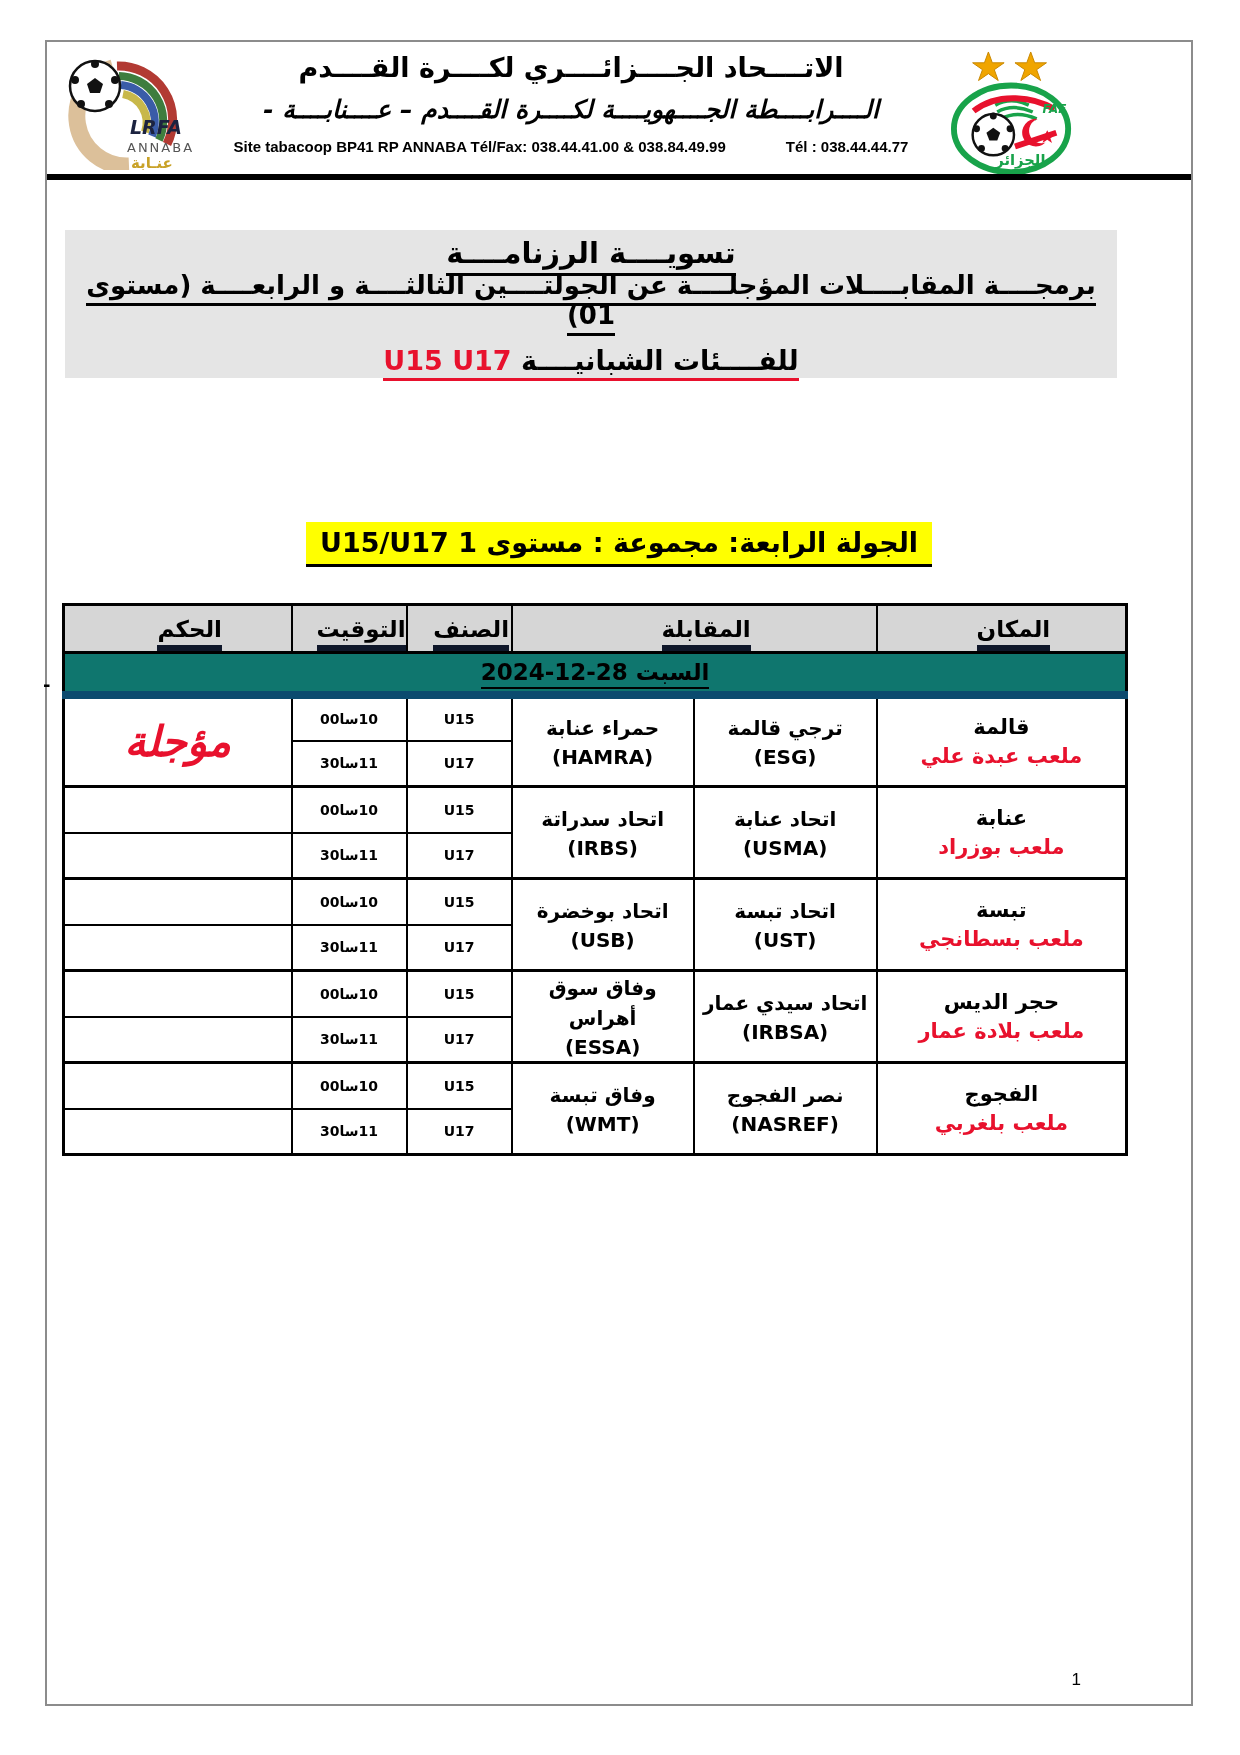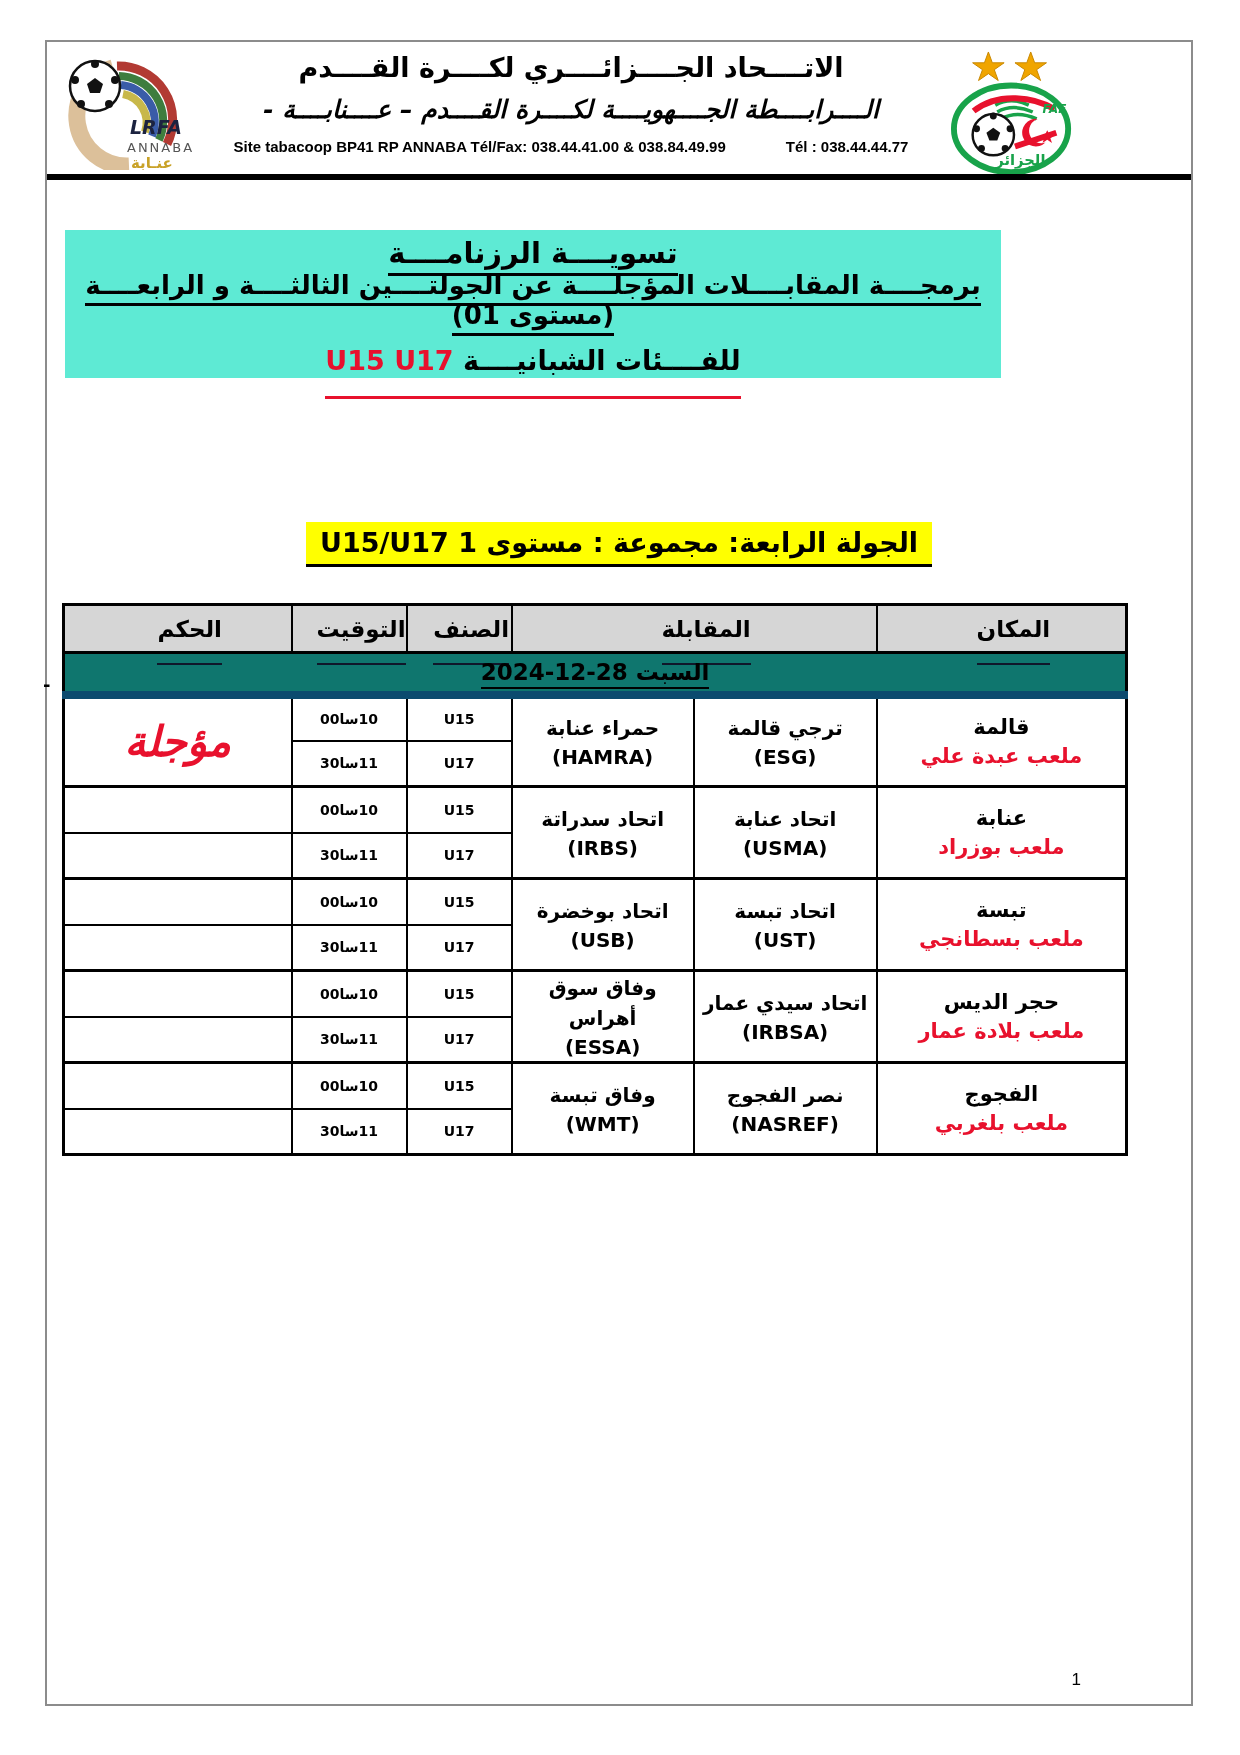--- a/index.html
+++ b/index.html
@@ -13,46 +13,46 @@
   .lrfa-logo { position:absolute; left:8px; top:2px; width:152px; height:118px; }
   .faf-logo  { position:absolute; right:108px; top:0px; width:140px; height:128px; }
   .header-text { position:absolute; left:164px; right:260px; top:0; text-align:center; direction:rtl; }
   .h-line1 { font-size:27px; font-weight:bold; color:#000; margin-top:2px; }
   .h-line2 { font-size:25px; font-weight:bold; color:#000; margin-top:12px;font-style:italic; }
   .h-line3 { direction:ltr; margin-top:14px; display:flex; justify-content:center; gap:60px;
              font-family:"Liberation Sans", sans-serif; font-size:15px; font-weight:bold; }
   .header-rule { position:absolute; top:132px; left:0; width:100%; height:6px; background:#000; }
 
   
-  .banner { position:absolute; top:188px; left:18px; width:936px; height:148px;
-            background:#5eead4; text-align:center; direction:rtl; padding-top:6px; }
+  .banner { position:absolute; top:188px; left:18px; width:1052px; height:148px;
+            background:#e5e5e5; text-align:center; direction:rtl; padding-top:6px; }
   .banner .u-blk { border-bottom:3px solid #000; padding-bottom:3px; }
   .banner-l1 { font-size:29px; font-weight:bold; }
   .banner-l2 { font-size:26px; font-weight:bold; margin-top:0; }
   .banner-l3 { font-size:27px; font-weight:bold; margin-top:15px; }
-  .banner-l3 .u-red { border-bottom:3px solid #e8112d; padding-bottom:20px; }
+  .banner-l3 .u-red { border-bottom:3px solid #e8112d; padding-bottom:2px; }
   .red-latin { color:#e8112d; }
 
   
   .round-wrap { position:absolute; top:480px; left:0; width:100%; text-align:center; }
   .round-pill { display:inline-block; direction:rtl; background:#ffff00;
                 font-size:27px; font-weight:bold; padding:5px 14px 6px;
                 border-bottom:3px solid #000; }
 
   
   .schedule-table { position:absolute; top:561px; left:15px; border-collapse:collapse;
                     direction:rtl; table-layout:fixed; }
   .schedule-table col.c-venue{width:250px;} .schedule-table col.c-team{width:183px;}
   .schedule-table col.c-team2{width:182px;} .schedule-table col.c-cat{width:105px;}
   .schedule-table col.c-time{width:110px;} .schedule-table col.c-ref{width:228px;}
   .schedule-table { border:3px solid #000; }
   .schedule-table th, .schedule-table td { border:2px solid #000; text-align:center;
                     vertical-align:middle; font-weight:bold; color:#000; }
   .header-row th { height:48px; background:#d6d6d6; border-bottom:3px solid #000; font-size:23px; }
-  .header-row .col-u { border-bottom:2px solid #0f172a; padding-bottom:21px;margin-left:24px; }
+  .header-row .col-u { border-bottom:6px solid #0f172a; padding-bottom:3px;margin-left:24px; }
   .date-row td { height:42px; background:#0f766e; border-bottom:8px solid #0c4a6e; font-size:23px; }
   .date-row .date-u { border-bottom:2px solid #000; padding-bottom:2px; }
   .date-val { direction:ltr; unicode-bidi:embed; }
   tr.r1 td { border-top:3px solid #000; }
   tr.r2 td { border-top:1px solid #000; }
   td.two-row { border-top:3px solid #000 !important; }
   .slot { height:46px; font-size:14px; }
   .city { font-size:21px; line-height:1.35; }
   .stadium { color:#e8112d; font-size:21px; line-height:1.35; }
   .team-name { font-size:20px; line-height:1.5; }

